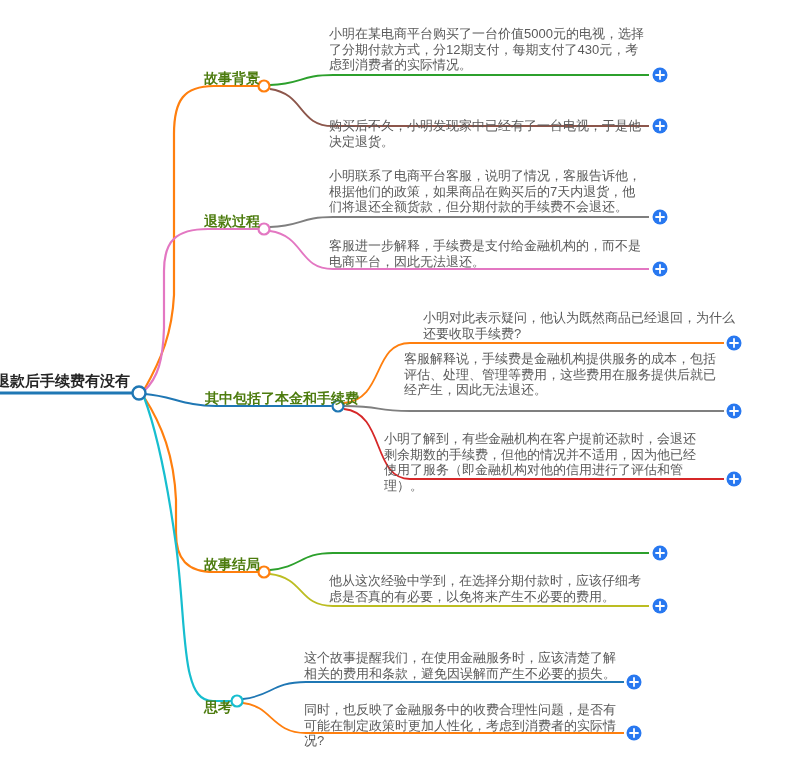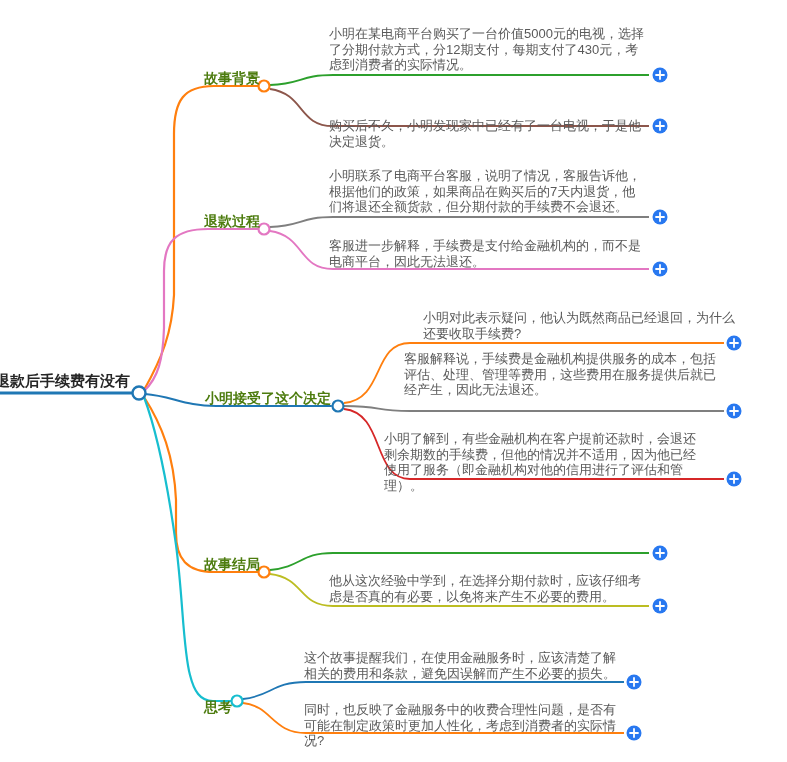--- a/index.html
+++ b/index.html
@@ -96,21 +96,21 @@
     <g>
       <circle cx="634" cy="733" r="7.5" fill="#2878f0"></circle>
       <path d="M630,733 L638,733 M634,729 L634,737" stroke="#ffffff" stroke-width="1.8" stroke-linecap="round"></path>
     </g>
   </svg>
 
   <div class="root-label" style="left:-35px;top:372px;">分期退款后手续费有没有</div>
 
   <div class="branch-label" style="left:204px;top:70px;">故事背景</div>
   <div class="branch-label" style="left:204px;top:213px;">退款过程</div>
-  <div class="branch-label" style="left:205px;top:390px;">小明接受了这个决定</div>
+  <div class="branch-label" style="left:205px;top:390px;">其中包括了本金和手续费</div>
   <div class="branch-label" style="left:204px;top:556px;text-align:right;">故事结局</div>
   <div class="branch-label" style="left:204px;top:699px;">思考</div>
 
   <div class="leaf-text" style="left:329px;top:26px;">小明在某电商平台购买了一台价值5000元的电视，选择了分期付款方式，分12期支付，每期支付了430元，考虑到消费者的实际情况。</div>
   <div class="leaf-text" style="left:329px;top:94px;margin-top:24px;">购买后不久，小明发现家中已经有了一台电视，于是他决定退货。</div>
 
   <div class="leaf-text" style="left:329px;top:168px;">小明联系了电商平台客服，说明了情况，客服告诉他，根据他们的政策，如果商品在购买后的7天内退货，他们将退还全额货款，但分期付款的手续费不会退还。</div>
   <div class="leaf-text" style="left:329px;top:238px;">客服进一步解释，手续费是支付给金融机构的，而不是电商平台，因此无法退还。</div>
 
   <div class="leaf-text" style="left:423px;top:310px;">小明对此表示疑问，他认为既然商品已经退回，为什么还要收取手续费?</div>

